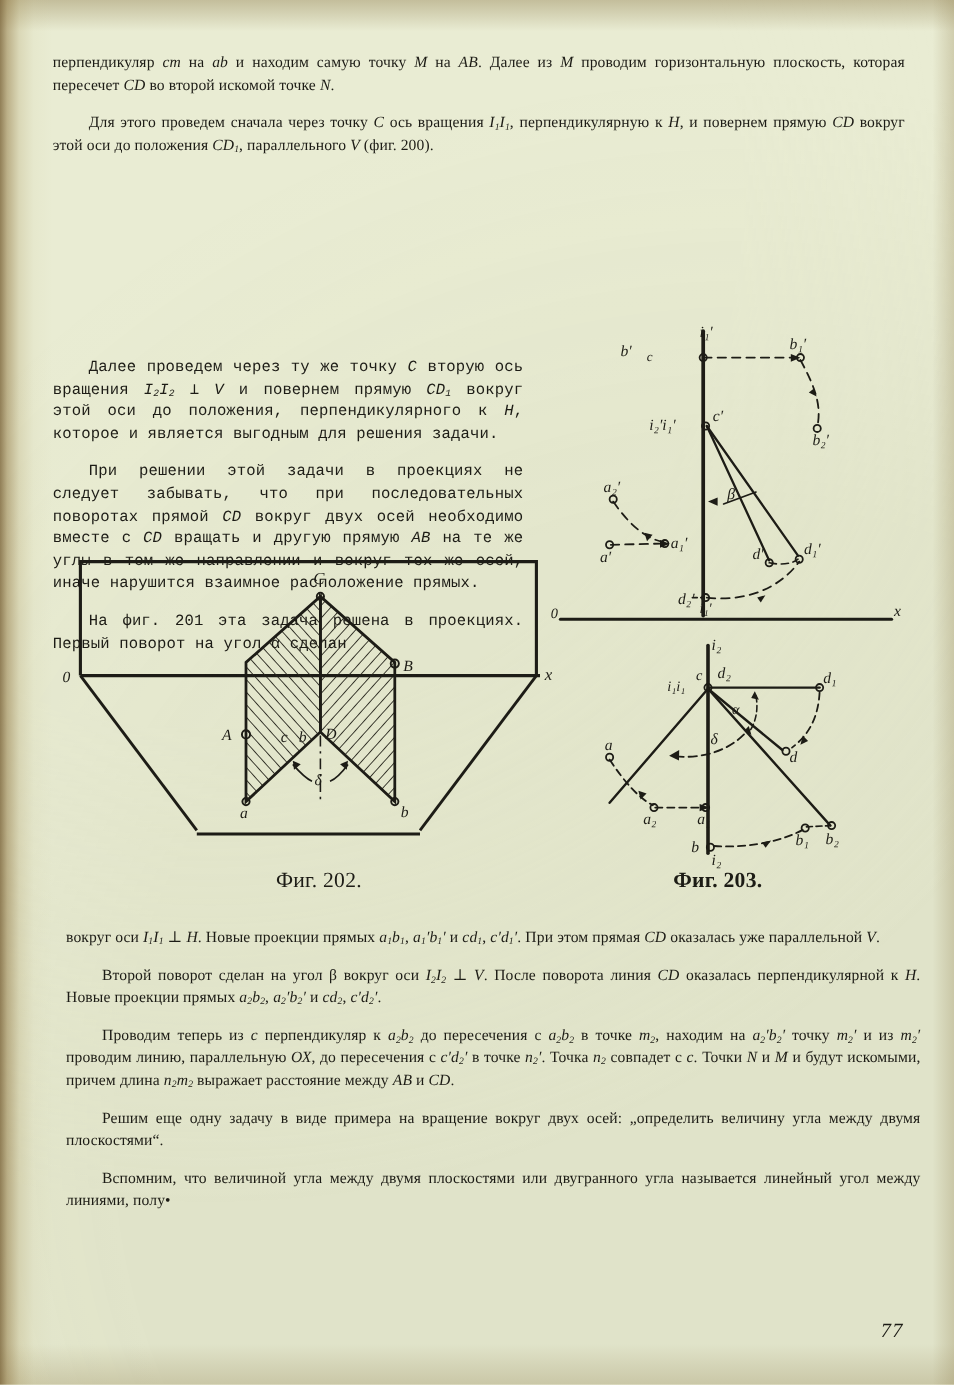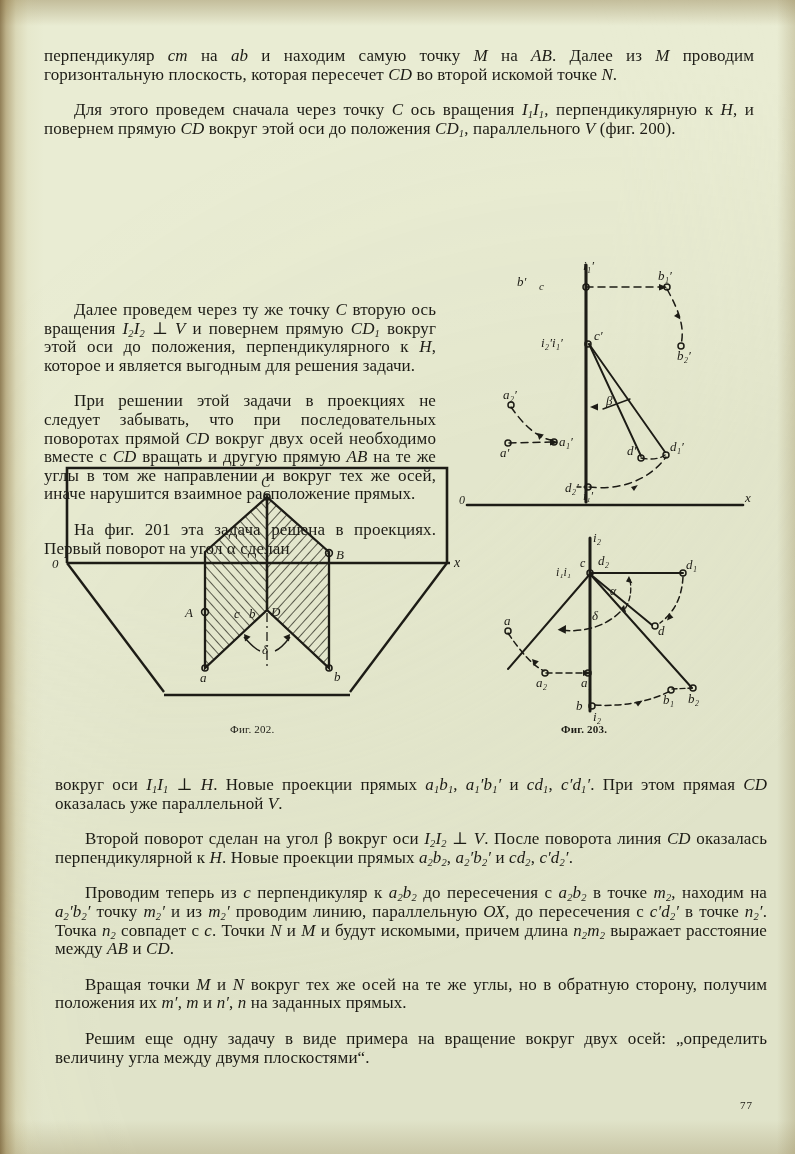--- a/index.html
+++ b/index.html
@@ -38,39 +38,39 @@
     background:linear-gradient(to top, rgba(150,134,88,.30), rgba(0,0,0,0));
   }
   #rightedge{
     position:absolute;right:0;top:0;width:18px;height:100%;z-index:41;pointer-events:none;
     background:linear-gradient(to left, rgba(150,134,88,.30), rgba(0,0,0,0));
   }
 
   
   .col{position:absolute;}
   .para{
-    font-size:17px;line-height:18.6px;
+    font-size:13px;line-height:18.6px;
     text-align:justify;text-justify:inter-word;
     letter-spacing:.1px;
     -webkit-font-smoothing:none;
   }
   .para i,.it{font-style:italic;}
   .ind{text-indent:30px;}
   sub,sup{font-size:.62em;line-height:0;}
   sub{vertical-align:-.25em;}
 
   #block-top{left:44px;top:30px;width:710px;}
-  #block-left{left:44px;top:284px;width:392px;}
+  #block-left{left:44px;top:284px;width:392px;font-family:Liberation Mono, monospace;}
   #block-bottom{left:55px;top:759px;width:712px;}
 
-  .fig-cap{position:absolute;font-size:11px;letter-spacing:.2px;}
+  .fig-cap{position:absolute;font-size:18px;letter-spacing:.2px;}
 
   #pageno{
     position:absolute;right:42px;top:1099px;
-    font-size:11px;letter-spacing:1px;
+    font-size:17px;font-style:italic;letter-spacing:1px;
   }
 
   
   .figbox{position:absolute;}
   .figbox svg{display:block;overflow:visible;}
   svg text{font-family:"Liberation Serif","DejaVu Serif",serif;font-style:italic;}
 </style>
 </head>
 <body>
 
@@ -80,21 +80,21 @@
     <p class="para">перпендикуляр <i>ст</i> на <i>ab</i> и находим самую точку <i>М</i> на <i>АВ</i>. Далее из <i>М</i> проводим горизонтальную плоскость, которая пересечет <i>CD</i> во второй искомой точке <i>N</i>.</p>
     <p class="para ind">Для этого проведем сначала через точку <i>С</i> ось вращения <i>I<sub>1</sub>I<sub>1</sub></i>, перпендикулярную к <i>Н</i>, и повернем прямую <i>CD</i> вокруг этой оси до положения <i>CD<sub>1</sub></i>, параллельного <i>V</i> (фиг. 200).</p>
   </div>
 
   <div class="col" id="block-left">
     <p class="para ind">Далее проведем через ту же точку <i>С</i> вторую ось вращения <i>I<sub>2</sub>I<sub>2</sub></i> ⊥ <i>V</i> и повернем прямую <i>CD<sub>1</sub></i> вокруг этой оси до положения, перпендикулярного к <i>Н</i>, которое и является выгодным для решения задачи.</p>
     <p class="para ind">При решении этой задачи в проекциях не следует забывать, что при последовательных поворотах прямой <i>CD</i> вокруг двух осей необходимо вместе с <i>CD</i> вращать и другую прямую <i>АВ</i> на те же углы в том же направлении и вокруг тех же осей, иначе нарушится взаимное расположение прямых.</p>
     <p class="para ind">На фиг. 201 эта задача решена в проекциях. Первый поворот на угол α сделан</p>
   </div>
 
-  <div class="figbox" id="fig201" style="left:455px;top:259px;">
+  <div class="figbox" id="fig201" style="left:455px;top:270px;">
     <svg width="305" height="255" viewBox="0 0 305 255">
       <g fill="none" stroke="#1d1c16" stroke-linecap="round">
 
         <line x1="131" y1="6" x2="131" y2="243" stroke-width="3.1"></line>
 
         <line x1="12" y1="246" x2="288" y2="246" stroke-width="2.6"></line>
 
         <line x1="131" y1="28" x2="212" y2="28" stroke-width="1.5" stroke-dasharray="7 5"></line>
 
         <path d="M212,30 C 224,52 230,68 226,86" stroke-width="1.5" stroke-dasharray="7 5"></path>
@@ -287,22 +287,22 @@
     </svg>
   </div>
 
   <div class="fig-cap" style="left:230px;top:723px;">Фиг. 202.</div>
   <div class="fig-cap" style="left:561px;top:723px;font-weight:bold;">Фиг. 203.</div>
 
   <div class="col" id="block-bottom">
     <p class="para">вокруг оси <i>I<sub>1</sub>I<sub>1</sub></i> ⊥ <i>Н</i>. Новые проекции прямых <i>a<sub>1</sub>b<sub>1</sub></i>, <i>a<sub>1</sub>′b<sub>1</sub>′</i> и <i>cd<sub>1</sub></i>, <i>c′d<sub>1</sub>′</i>. При этом прямая <i>CD</i> оказалась уже параллельной <i>V</i>.</p>
     <p class="para ind">Второй поворот сделан на угол β вокруг оси <i>I<sub>2</sub>I<sub>2</sub></i> ⊥ <i>V</i>. После поворота линия <i>CD</i> оказалась перпендикулярной к <i>Н</i>. Новые проекции прямых <i>a<sub>2</sub>b<sub>2</sub></i>, <i>a<sub>2</sub>′b<sub>2</sub>′</i> и <i>cd<sub>2</sub></i>, <i>c′d<sub>2</sub>′</i>.</p>
     <p class="para ind">Проводим теперь из <i>с</i> перпендикуляр к <i>a<sub>2</sub>b<sub>2</sub></i> до пересечения с <i>a<sub>2</sub>b<sub>2</sub></i> в точке <i>m<sub>2</sub></i>, находим на <i>a<sub>2</sub>′b<sub>2</sub>′</i> точку <i>m<sub>2</sub>′</i> и из <i>m<sub>2</sub>′</i> проводим линию, параллельную <i>ОХ</i>, до пересечения с <i>c′d<sub>2</sub>′</i> в точке <i>n<sub>2</sub>′</i>. Точка <i>n<sub>2</sub></i> совпадет с <i>с</i>. Точки <i>N</i> и <i>М</i> и будут искомыми, причем длина <i>n<sub>2</sub>m<sub>2</sub></i> выражает расстояние между <i>АВ</i> и <i>CD</i>.</p>
-    <p class="para ind">Вращая точки <i>М</i> и <i>N</i> вокруг тех же осей на те же углы, но в обратную сторону, получим положения их <i>m′</i>, <i>m</i> и <i>n′</i>, <i>n</i> на заданных прямых.</p>
     <p class="para ind">Решим еще одну задачу в виде примера на вращение вокруг двух осей: „определить величину угла между двумя плоскостями“.</p>
+    <p class="para ind">Вспомним, что величиной угла между двумя плоскостями или двугранного угла называется линейный угол между линиями, полу•</p>
   </div>
 
   <div id="pageno">77</div>
 
   <div id="grain"></div>
   <div id="gutter"></div>
   <div id="topedge"></div>
   <div id="botedge"></div>
   <div id="rightedge"></div>
 </div>

